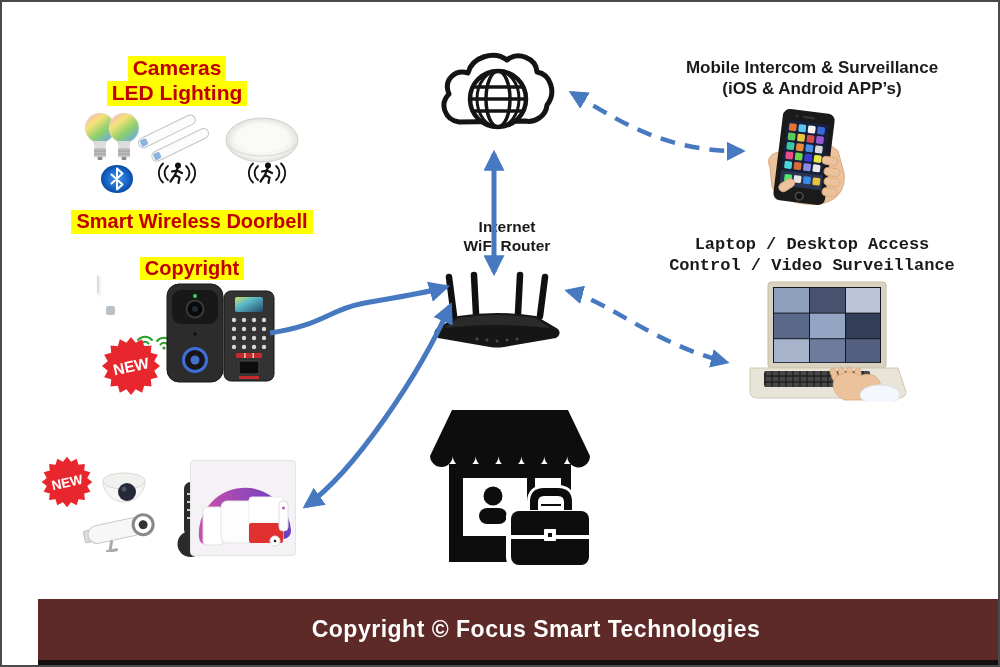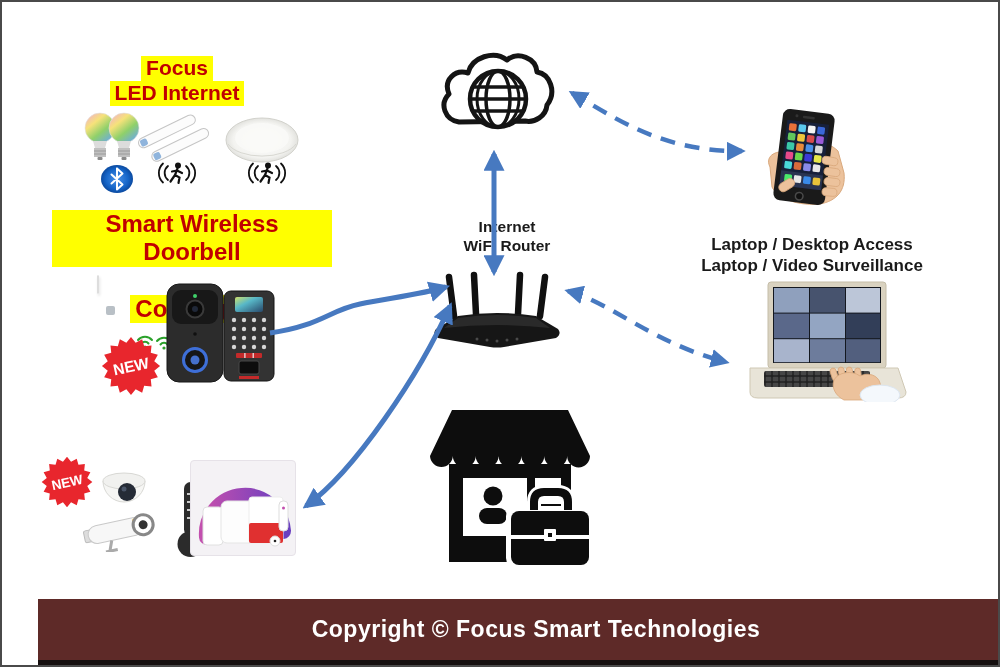--- a/index.html
+++ b/index.html
@@ -19,22 +19,22 @@
   .kitbox{width:106px; height:96px; background:#f4f2f5; border:1px solid #e6e2e8; border-radius:4px;}
   .footer{position:absolute; left:0; bottom:0; width:100%; height:66px; background:var(--footer-bg); border-bottom:5px solid #150f0f; display:flex; align-items:center; justify-content:center; z-index:10;margin-left:36px;}
   .footer span{color:var(--footer-text); font-weight:bold; font-size:23px; letter-spacing:.5px;}
 </style>
 </head>
 <body>
 
 <div class="stage">
 
   <div class="hl-title" style="left:70px;top:54px;width:210px;font-size:21px;">
-    <span>Focus</span><br>
-    <span>LED Internet</span>
+    <span>Cameras</span><br>
+    <span>LED Lighting</span>
   </div>
 
   <span class="icon" style="left:80px;top:110px;">
     <svg width="60" height="54" viewBox="0 0 60 54">
       <defs>
           <linearGradient id="lgb" x1="0" y1="0" x2="0.8" y2="1">
         <stop offset="0" stop-color="#f2a7d8"></stop>
             <stop offset="0.35" stop-color="#f6e27a"></stop>
         <stop offset="0.65" stop-color="#8fd06a"></stop>
             <stop offset="1" stop-color="#6aa8e8"></stop>
@@ -106,21 +106,21 @@
   </span>
 
   <span class="icon" style="left:242px;top:158px;">
     <svg width="46" height="26" viewBox="0 0 46 26">
       <path d="M9,3.5 A13,13 0 0 0 9,22.5 M14,6 A9,9 0 0 0 14,20 M37,3.5 A13,13 0 0 1 37,22.5 M32,6 A9,9 0 0 1 32,20" stroke="#111" stroke-width="1.8" fill="none" stroke-linecap="round"></path>
       <circle cx="24" cy="5.5" r="3" fill="#111"></circle>
       <path d="M23.5,8.5 L21,15 M21,15 L16.5,21.5 M21,15 L25.5,17.5 L24.5,23 M23,10.5 L28,13 M23,10.5 L18,11.5" stroke="#111" stroke-width="2.2" fill="none" stroke-linecap="round"></path>
     </svg>
   </span>
 
-  <div class="hl-title" style="left:50px;top:208px;width:280px;font-size:24px;">
+  <div class="hl-title" style="left:50px;top:208px;width:280px;font-size:20px;">
     <span>Smart Wireless Doorbell</span><br>
     <br>
     <span>Copyright</span>
   </div>
 
   <span class="icon" style="left:95px;top:283px;">
     <span class="chime"><i></i></span>
   </span>
 
   <span class="icon" style="left:133px;top:328px;">
@@ -298,20 +298,24 @@
       <rect x="86" y="102" width="88" height="62" rx="10" fill="#fff"></rect>
       <path d="M114,106 V98 Q114,88 124,88 H138 Q148,88 148,98 V106" stroke="#fff" stroke-width="14" fill="none"></path>
       <path d="M114,106 V98 Q114,88 124,88 H138 Q148,88 148,98 V106" stroke="#0d0d0d" stroke-width="8" fill="none"></path>
       <rect x="91" y="107" width="78" height="54" rx="8" fill="#0d0d0d"></rect>
       <rect x="91" y="131" width="78" height="4" fill="#fff"></rect>
       <rect x="124" y="125" width="12" height="12" rx="1" fill="#fff"></rect>
       <rect x="128" y="129" width="4" height="4" fill="#0d0d0d"></rect>
     </svg>
   </span>
 
+  <div class="blk-title" style="left:660px;top:55px;width:300px;font-size:17px;">
+    <span>Mobile Intercom &amp; Surveillance</span><br>
+    <span>(iOS &amp; Android APP’s)</span>
+  </div>
 
   <span class="icon" style="left:738px;top:105px;">
     <svg width="125" height="100" viewBox="0 0 125 100">
       <path d="M30,60 C24,48 38,42 50,46 L58,40 C66,34 86,32 98,44 L104,66 C106,84 96,94 80,97 C58,99 38,92 32,80 Z" fill="#ecc29c" stroke="#d9a87c"></path>
       <g transform="rotate(7 64 50)">
         <rect x="38" y="4" width="52" height="92" rx="7" fill="#1a1a1a"></rect>
         <rect x="58" y="9" width="12" height="2.5" rx="1" fill="#333"></rect>
           <circle cx="52" cy="10" r="1.5" fill="#333"></circle>
         <rect x="43" y="15" width="42" height="66" fill="#17203a"></rect>
         <g>
@@ -346,23 +350,23 @@
       <g fill="#ecc29c" stroke="#d9a87c" stroke-width="0.8">
         <rect x="82" y="50" width="16" height="8" rx="4" transform="rotate(10 90 54)"></rect>
         <rect x="84" y="61" width="16" height="8" rx="4" transform="rotate(8 92 65)"></rect>
         <rect x="84" y="71" width="16" height="8" rx="4" transform="rotate(7 92 75)"></rect>
         <rect x="82" y="81" width="15" height="8" rx="4" transform="rotate(5 89 85)"></rect>
         <rect x="38" y="74" width="17" height="9" rx="4.5" transform="rotate(-32 46 78)"></rect>
       </g>
     </svg>
   </span>
 
-  <div class="blk-title" style="left:660px;top:232px;width:300px;font-size:17px;">
+  <div class="blk-title" style="left:660px;top:232px;width:300px;font-size:17px;font-family:Liberation Mono, monospace;">
     <span>Laptop / Desktop Access</span><br>
-    <span>Laptop / Video Surveillance</span>
+    <span>Control / Video Surveillance</span>
   </div>
 
   <span class="icon" style="left:728px;top:278px;">
     <svg width="180" height="122" viewBox="0 0 180 122">
       <defs>
           <pattern id="kb" width="7" height="6" patternUnits="userSpaceOnUse">
         <rect width="7" height="6" fill="#222"></rect>
             <rect x="0.7" y="0.7" width="5.6" height="4.6" rx="1" fill="#464646"></rect>
       </pattern>
         </defs>

